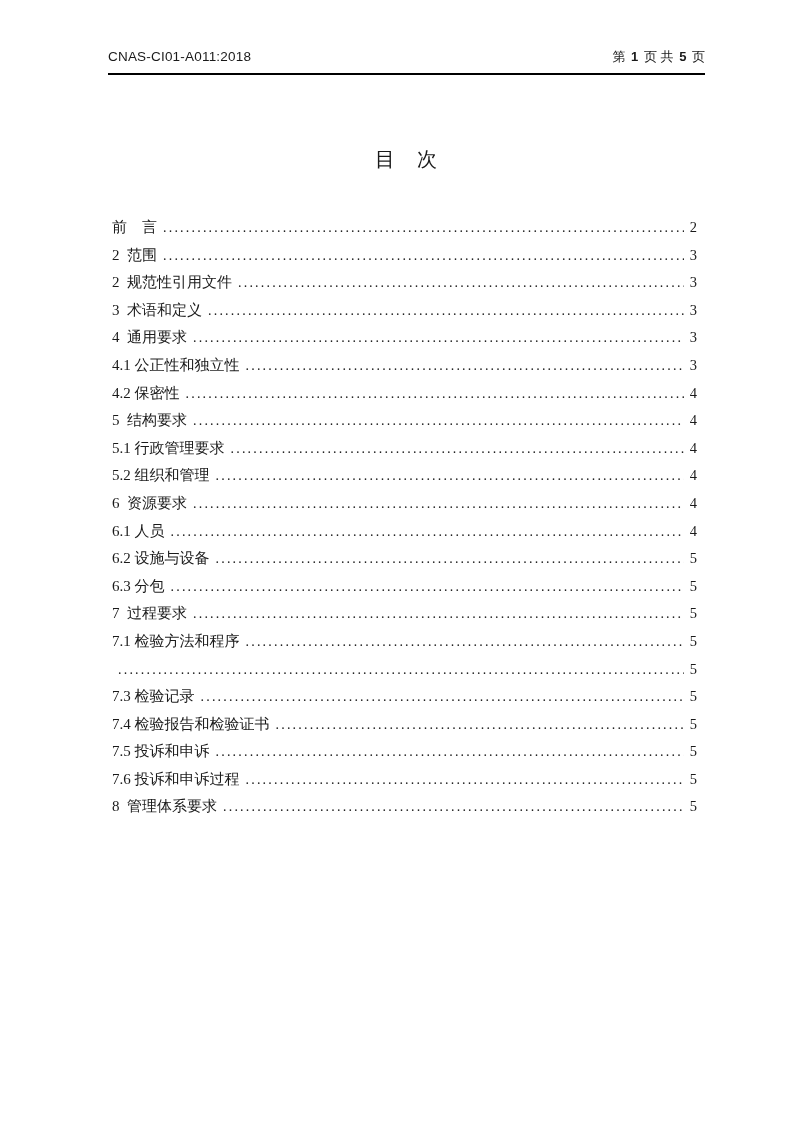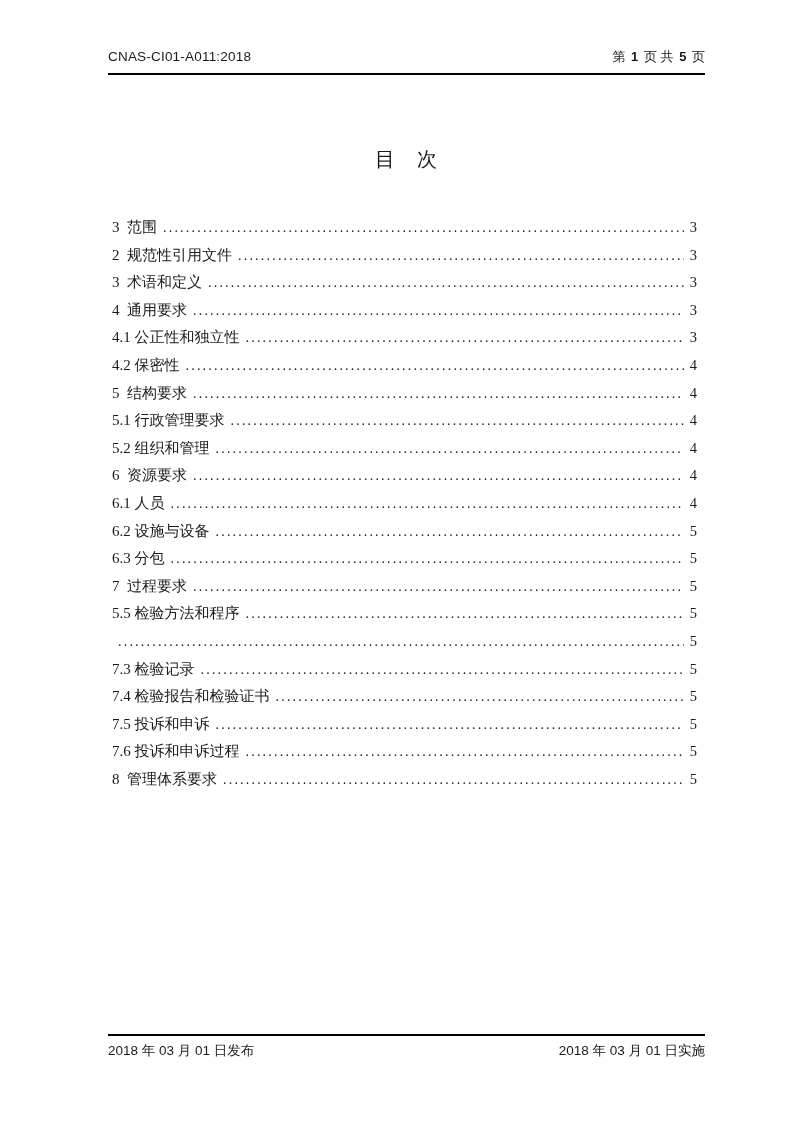--- a/index.html
+++ b/index.html
@@ -98,23 +98,28 @@
 
   <div class="header">
     <span class="doc-number">CNAS-CI01-A011:2018</span>
     <span class="page-indicator"><span>第</span> <b>1</b> <span>页 共</span> <b>5</b> <span>页</span></span>
   </div>
 
   <div class="doc-title">目　次</div>
 
   <ul class="toc">
 
-
-      <li class="toc-entry">
-        <span class="toc-label">3  范围</span>
+      <li class="toc-entry">
+        <span class="toc-label">前　言</span>
+        <span class="dot-leader"></span>
+        <span class="toc-page">2</span>
+      </li>
+
+      <li class="toc-entry">
+        <span class="toc-label">2  范围</span>
         <span class="dot-leader"></span>
         <span class="toc-page">3</span>
       </li>
 
       <li class="toc-entry">
         <span class="toc-label">2  规范性引用文件</span>
         <span class="dot-leader"></span>
         <span class="toc-page">3</span>
       </li>
 
@@ -184,21 +189,21 @@
         <span class="toc-page">5</span>
       </li>
 
       <li class="toc-entry">
         <span class="toc-label">7  过程要求</span>
         <span class="dot-leader"></span>
         <span class="toc-page">5</span>
       </li>
 
       <li class="toc-entry">
-        <span class="toc-label">5.5 检验方法和程序</span>
+        <span class="toc-label">7.1 检验方法和程序</span>
         <span class="dot-leader"></span>
         <span class="toc-page">5</span>
       </li>
 
       <li class="toc-entry">
         <span class="dot-leader"></span>
         <span class="toc-page">5</span>
       </li>
 
       <li class="toc-entry">
@@ -225,18 +230,14 @@
         <span class="toc-page">5</span>
       </li>
 
       <li class="toc-entry">
         <span class="toc-label">8  管理体系要求</span>
         <span class="dot-leader"></span>
         <span class="toc-page">5</span>
       </li>
     </ul>
 
-  <div class="footer">
-    <span>2018 年 03 月 01 日发布</span>
-    <span>2018 年 03 月 01 日实施</span>
-  </div>
 
 </div>
 
 </body></html>

